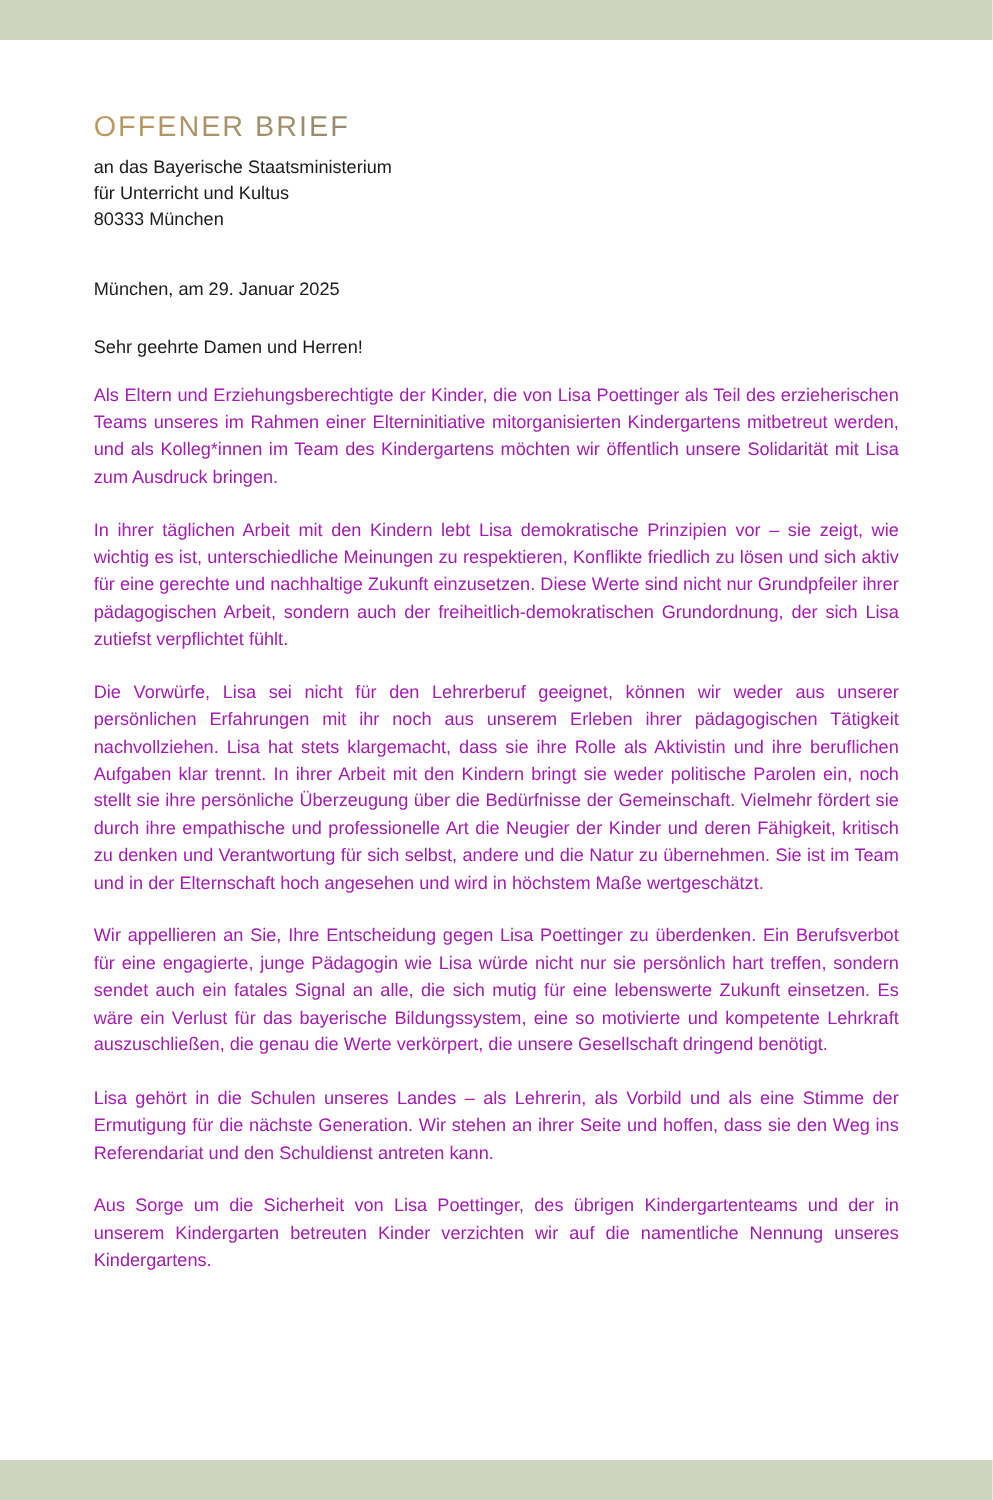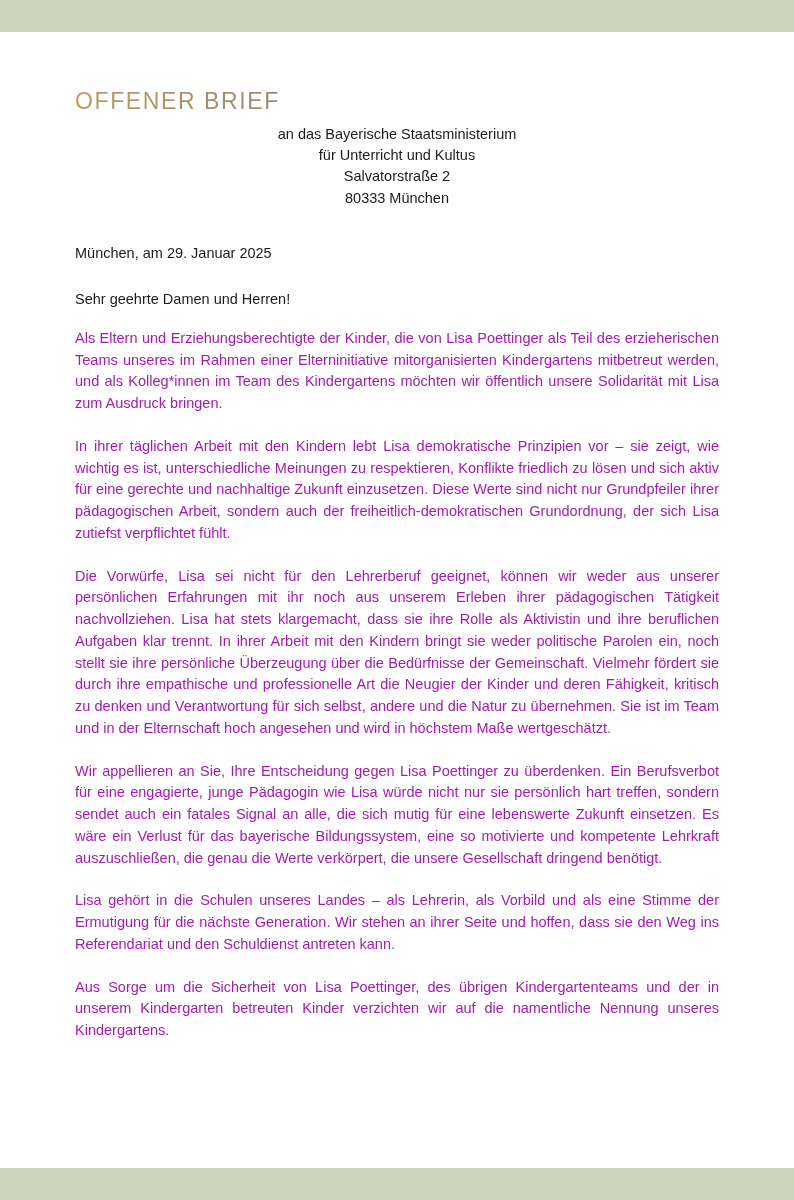--- a/index.html
+++ b/index.html
@@ -56,21 +56,20 @@
     color: transparent;
     -webkit-text-fill-color: transparent;
     white-space: nowrap;
   }
 
   .recipient {
     margin-top: 8px;
     font-size: 14.5px;
     line-height: 1.47;
     color: #1b1b1b;
-    text-align: center;
   }
   .recipient div {
     white-space: nowrap;
   }
 
   .date-line {
     margin-top: 36px;
     text-align: left;
     font-size: 14.5px;
     color: #1b1b1b;
@@ -103,21 +102,20 @@
 
   <div class="band band-top"></div>
 
   <div class="content">
 
     <h1 class="letter-title">OFFENER BRIEF</h1>
 
     <div class="recipient">
       <div>an das Bayerische Staatsministerium</div>
       <div>für Unterricht und Kultus</div>
-      <div>Salvatorstraße 2</div>
       <div>80333 München</div>
     </div>
 
     <div class="date-line">München, am 29. Januar 2025</div>
 
     <div class="salutation">Sehr geehrte Damen und Herren!</div>
 
     <div class="body-paragraphs">
       <p class="paragraph">Als Eltern und Erziehungsberechtigte der Kinder, die von Lisa Poettinger als Teil des erzieherischen Teams unseres im Rahmen einer Elterninitiative mitorganisierten Kindergartens mitbetreut werden, und als Kolleg*innen im Team des Kindergartens möchten wir öffentlich unsere Solidarität mit Lisa zum Ausdruck bringen.</p>
       <p class="paragraph">In ihrer täglichen Arbeit mit den Kindern lebt Lisa demokratische Prinzipien vor – sie zeigt, wie wichtig es ist, unterschiedliche Meinungen zu respektieren, Konflikte friedlich zu lösen und sich aktiv für eine gerechte und nachhaltige Zukunft einzusetzen. Diese Werte sind nicht nur Grundpfeiler ihrer pädagogischen Arbeit, sondern auch der freiheitlich-demokratischen Grundordnung, der sich Lisa zutiefst verpflichtet fühlt.</p>

